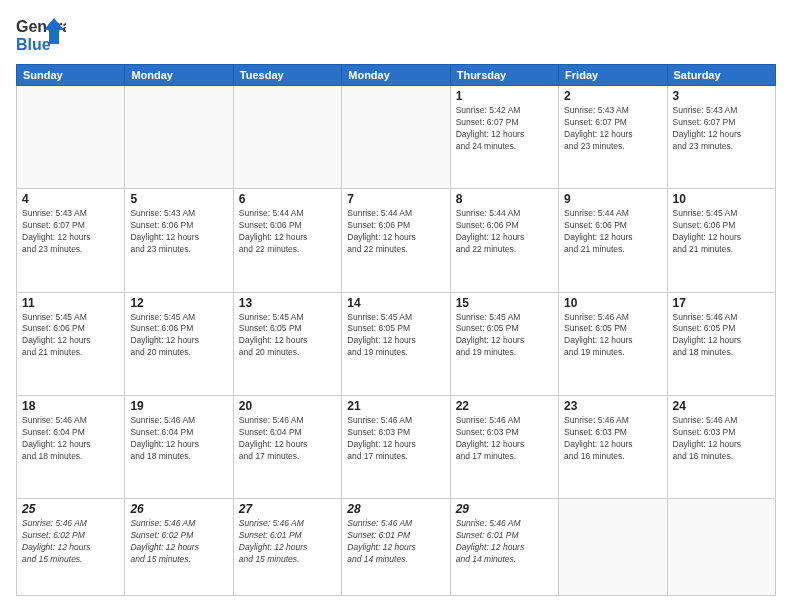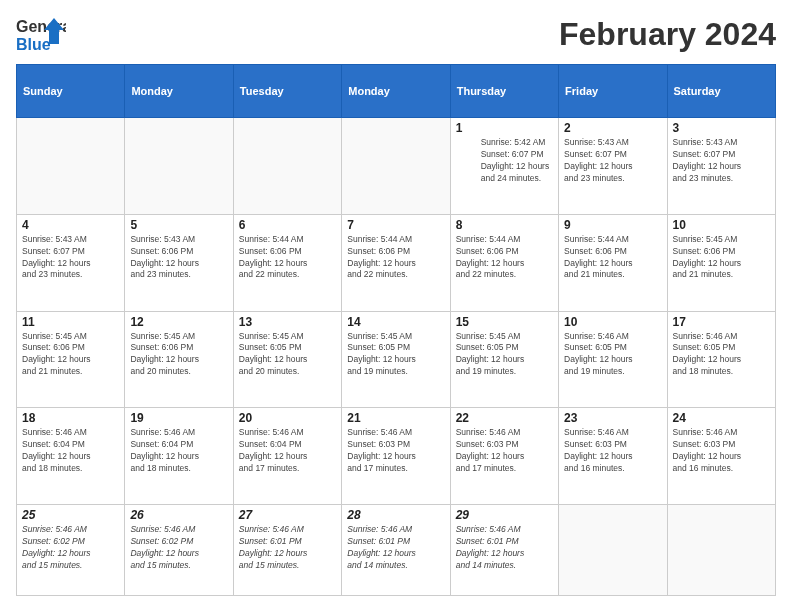--- a/index.html
+++ b/index.html
@@ -45,21 +45,21 @@
       border: 1px solid #ccc;
       border-collapse: collapse;
       width: 100%;
       table-layout: fixed;
     }
     .calendar th {
       background: #2a70c8;
       color: #fff;
       font-size: 11px;
       font-weight: bold;
-      padding: 20px 6px;
+      padding: 4px 6px;
       border: 1px solid #1a5fb4;
       text-align: left;
     }
     .calendar td {
       border: 1px solid #ccc;
       vertical-align: top;
       padding: 3px 5px;
       font-size: 9px;
       color: #333;
       background: #fff;
@@ -91,21 +91,20 @@
 <div class="page">
   <div class="header">
     <div class="logo">
         <svg width="50" height="40" viewBox="0 0 50 40">
           <text x="0" y="16" font-size="16" font-weight="bold" fill="#333" font-family="Arial">General</text>
           <text x="0" y="34" font-size="16" font-weight="bold" fill="#1a6fc4" font-family="Arial">Blue</text>
           <polygon points="38,2 48,14 43,14 43,28 33,28 33,14 28,14" fill="#1a6fc4"></polygon>
         </svg>
       </div>
     <div class="title-block">
-      <div class="main-title">February 2024</div>
     </div>
   </div>
 
   <table class="calendar">
     <thead>
       <tr>
         <th>Sunday</th>
         <th>Monday</th>
         <th>Tuesday</th>
         <th>Monday</th>
@@ -115,21 +114,21 @@
       </tr>
     </thead>
     <tbody id="calendar-body">
     <tr>
           <td class="empty"></td>
           <td class="empty"></td>
           <td class="empty"></td>
           <td class="empty"></td>
           <td>
             <span class="day-num">1</span>
-            <div class="day-info" style="white-space: pre-line; margin-left: 25px;">Sunrise: 5:42 AM
+            <div class="day-info" style="white-space: pre-line;">Sunrise: 5:42 AM
 Sunset: 6:07 PM
 Daylight: 12 hours
 and 24 minutes.</div>
           </td>
           <td>
             <span class="day-num">2</span>
             <div class="day-info" style="white-space: pre-line;">Sunrise: 5:43 AM
 Sunset: 6:07 PM
 Daylight: 12 hours
 and 23 minutes.</div>

